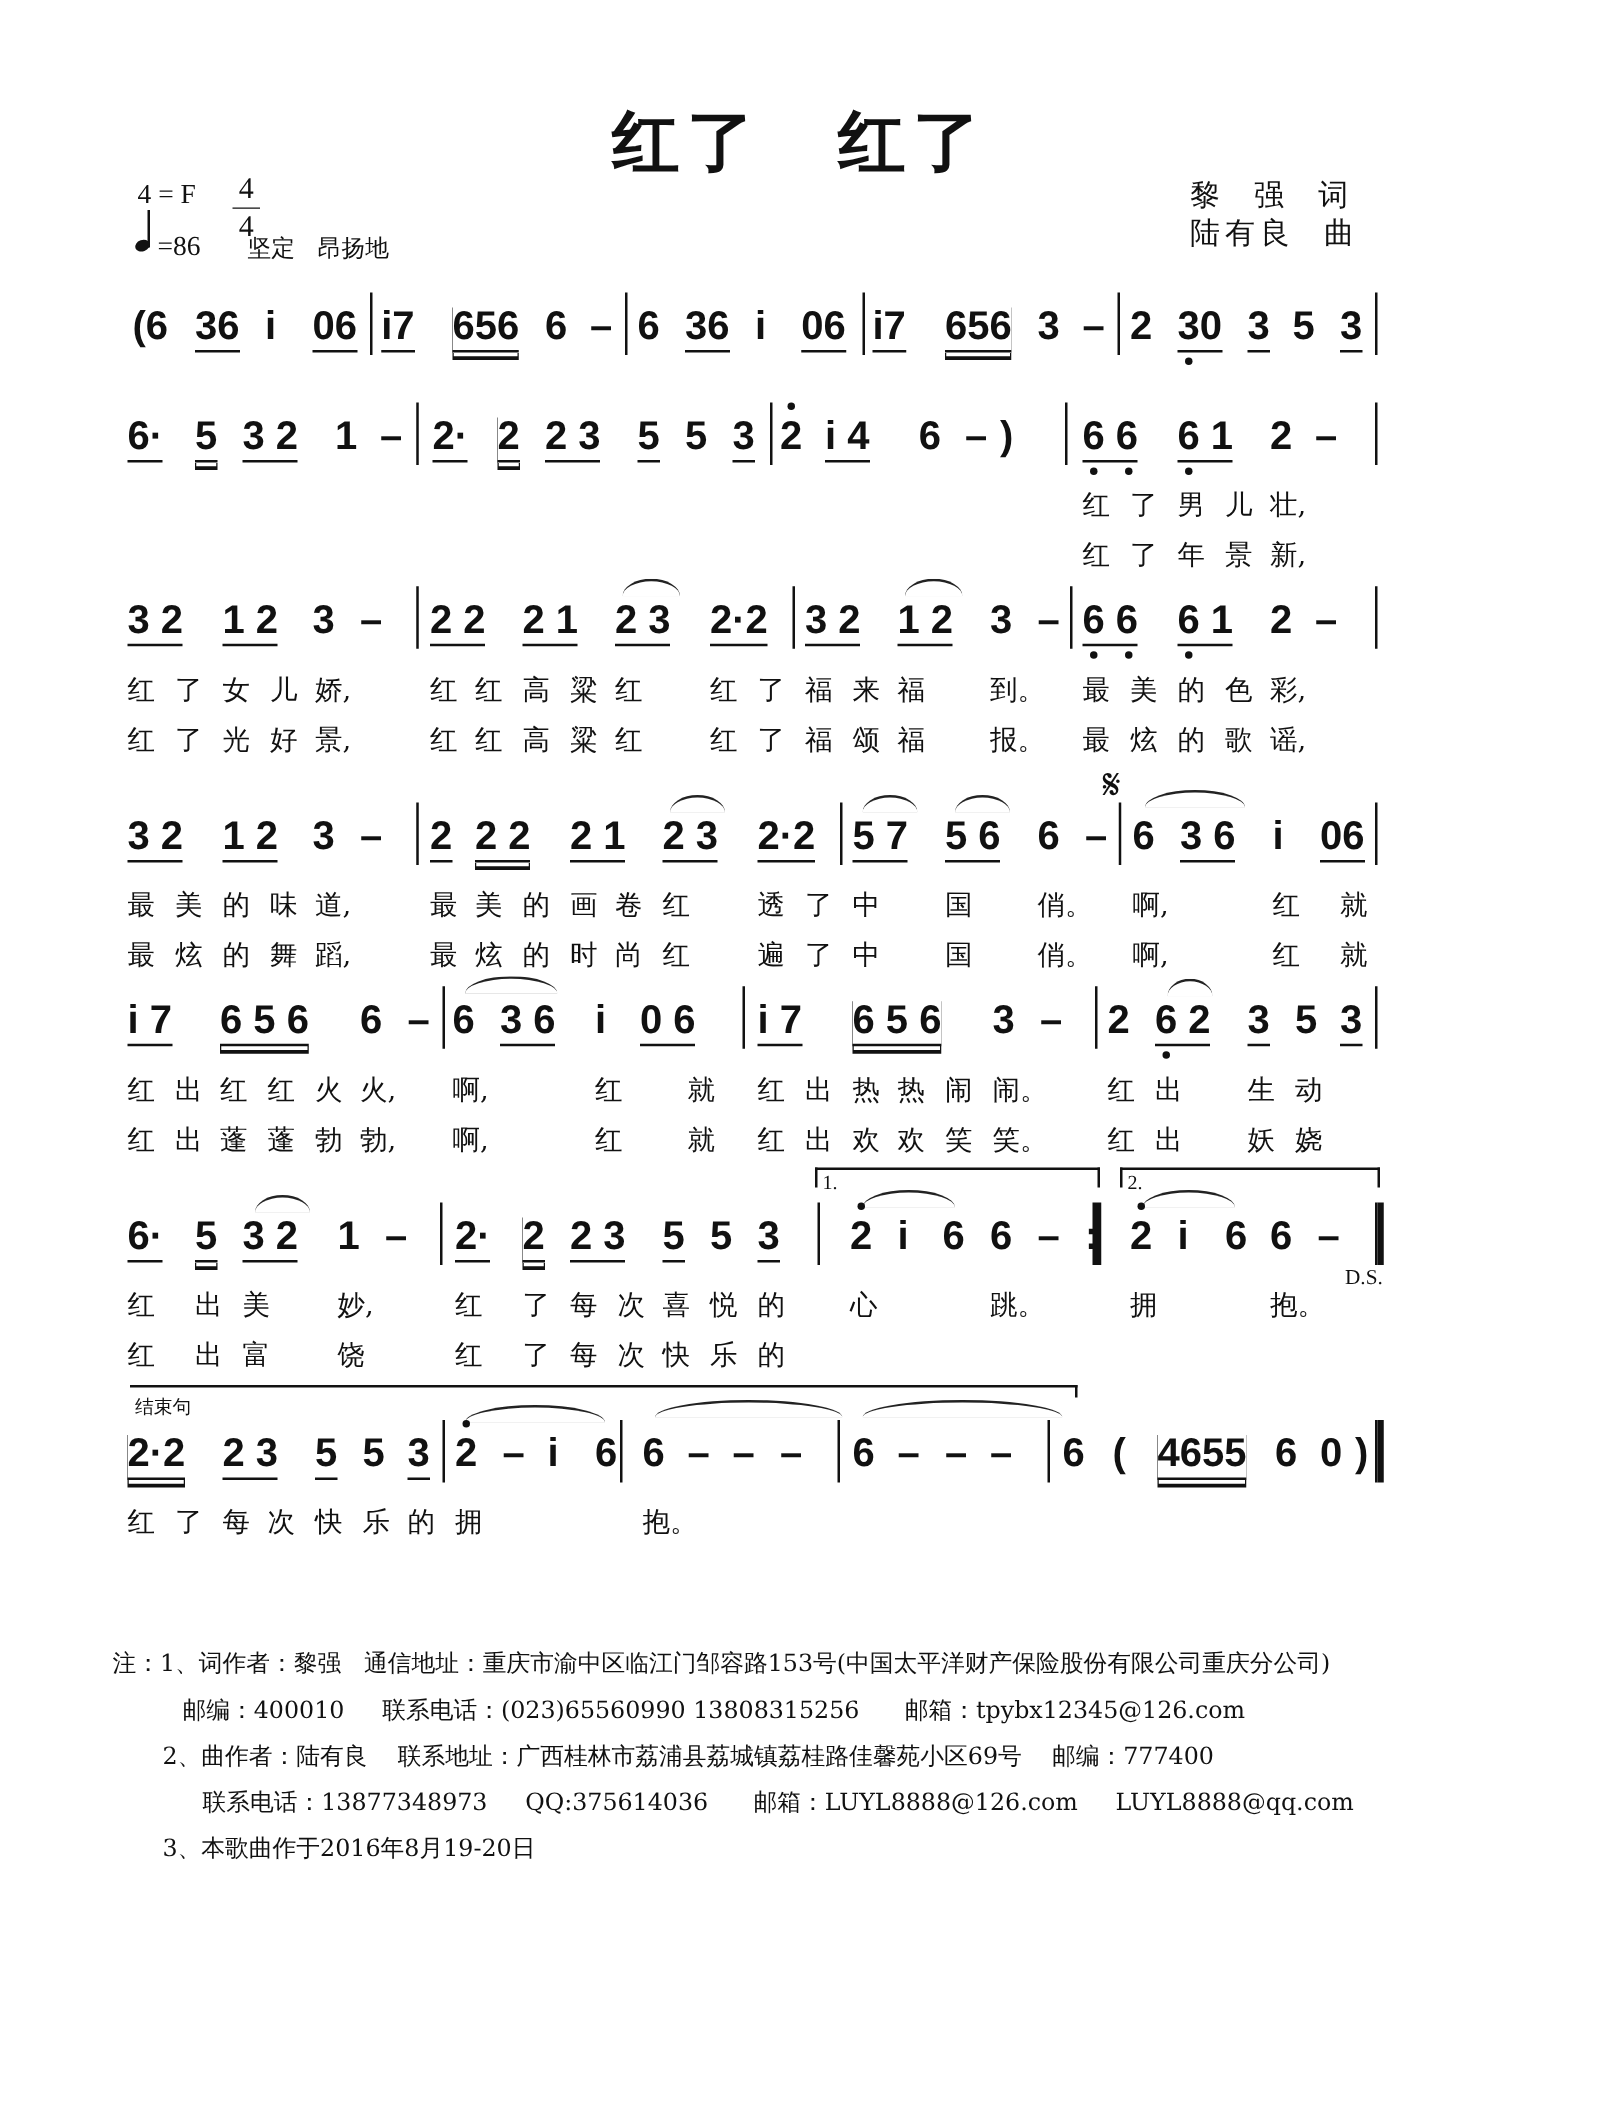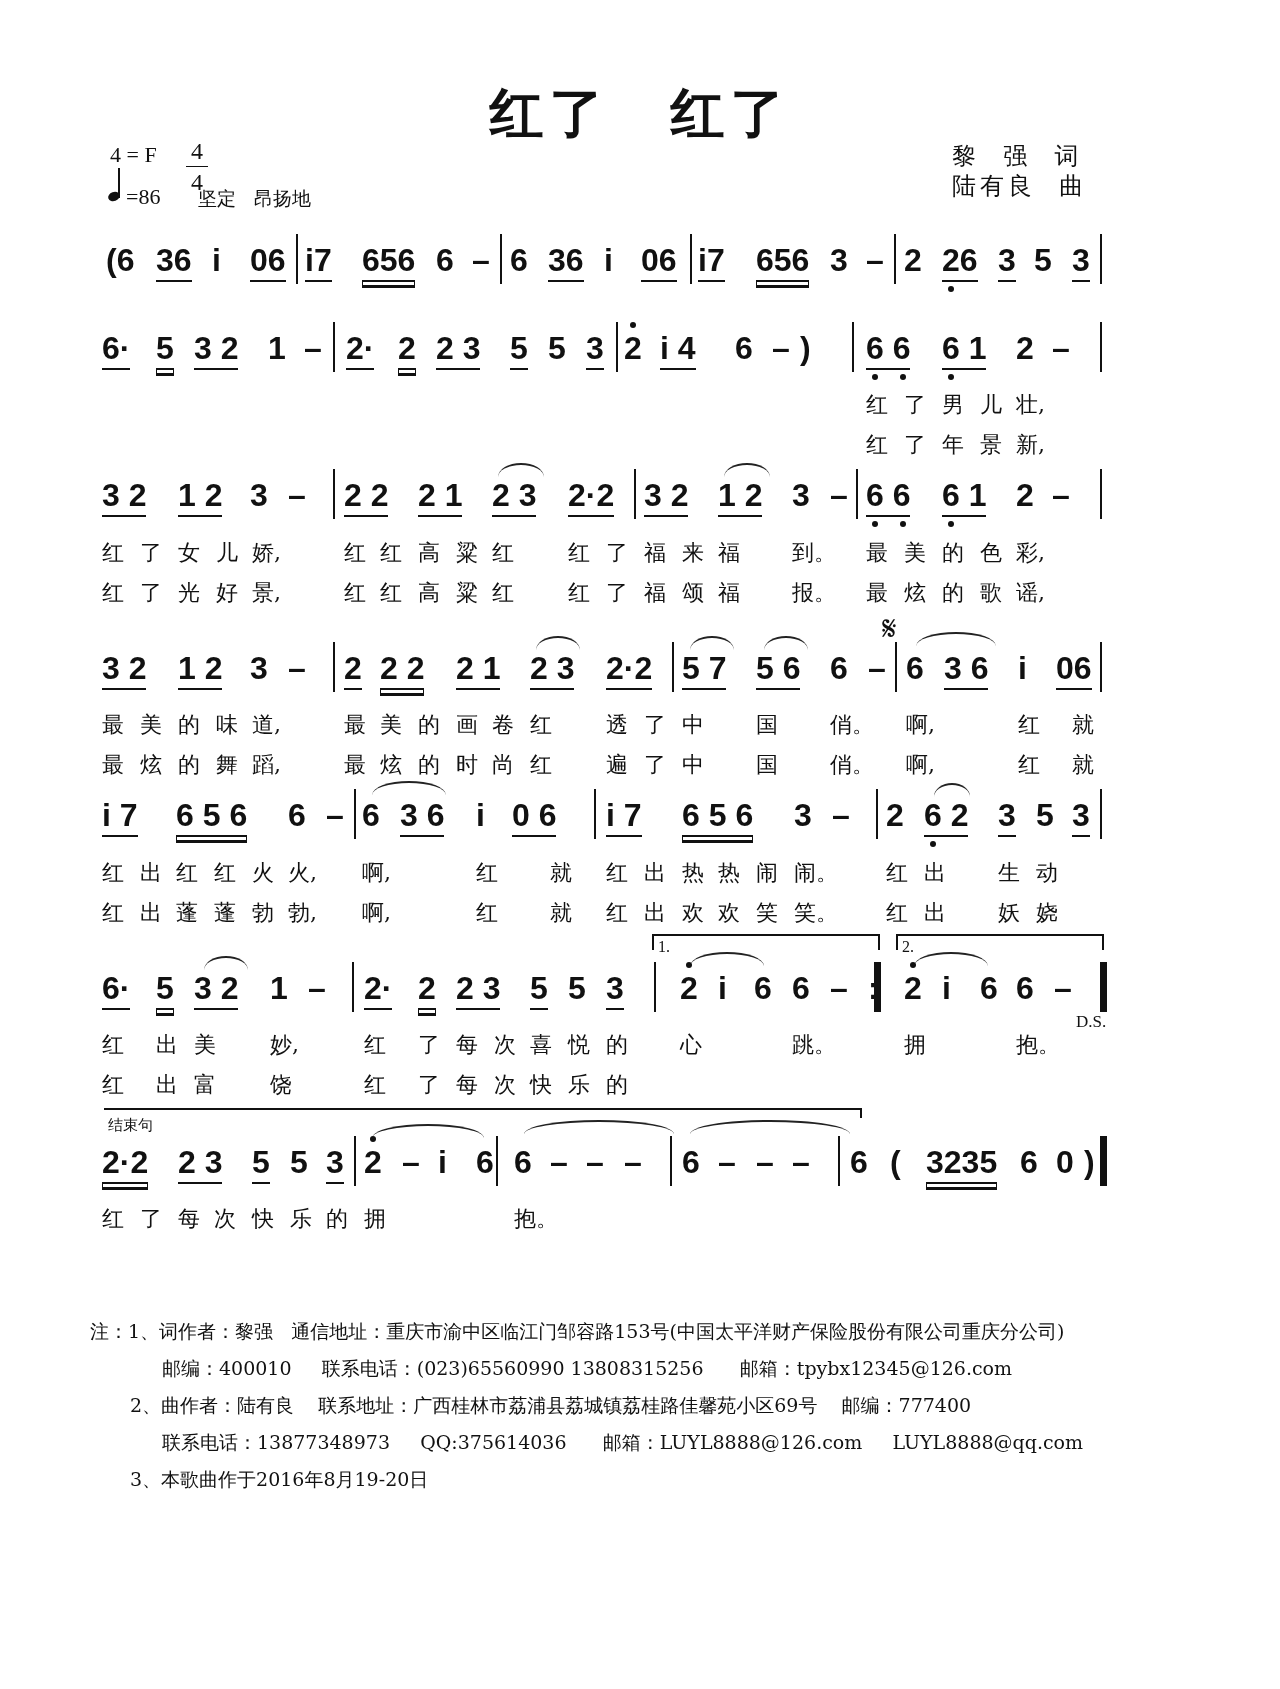--- a/index.html
+++ b/index.html
@@ -68,21 +68,21 @@
       <span class="tok" style="left: 472px;">–</span>
       <span class="tok" style="left: 510px;">6</span>
       <span class="tok u1" style="left: 548px;">36</span>
       <span class="tok" style="left: 604px;">i</span>
       <span class="tok u1" style="left: 641px;">06</span>
       <span class="tok u1" style="left: 698px;">i7</span>
       <span class="tok u2" style="left: 756px;">656</span>
       <span class="tok" style="left: 830px;">3</span>
       <span class="tok" style="left: 866px;">–</span>
       <span class="tok" style="left: 904px;">2</span>
-      <span class="tok u1" style="left: 942px;">26</span>
+      <span class="tok u1" style="left: 942px;">30</span>
       <span class="dot-lo" style="left: 948px; top: 46px;"></span>
       <span class="tok u1" style="left: 998px;">3</span>
       <span class="tok" style="left: 1034px;">5</span>
       <span class="tok u1" style="left: 1072px;">3</span>
       <div class="bar" style="left: 296px; top: -6px; height: 50px;"></div>
       <div class="bar" style="left: 500px; top: -6px; height: 50px;"></div>
       <div class="bar" style="left: 690px; top: -6px; height: 50px;"></div>
       <div class="bar" style="left: 894px; top: -6px; height: 50px;"></div>
       <div class="bar" style="left: 1100px; top: -6px; height: 50px;"></div>
     </div>
@@ -249,21 +249,21 @@
       <span class="tok" style="left: 514px;">6</span>
       <span class="tok" style="left: 550px;">–</span>
       <span class="tok" style="left: 586px;">–</span>
       <span class="tok" style="left: 624px;">–</span>
       <span class="tok" style="left: 682px;">6</span>
       <span class="tok" style="left: 718px;">–</span>
       <span class="tok" style="left: 756px;">–</span>
       <span class="tok" style="left: 792px;">–</span>
       <span class="tok" style="left: 850px;">6</span>
       <span class="tok" style="left: 890px;">(</span>
-      <span class="tok u2" style="left: 926px;">3235</span>
+      <span class="tok u2" style="left: 926px;">4655</span>
       <span class="tok" style="left: 1020px;">6</span>
       <span class="tok" style="left: 1056px;">0</span>
       <span class="tok" style="left: 1084px;">)</span>
       <div class="bar" style="left: 354px; top: -6px; height: 50px;"></div>
       <div class="bar" style="left: 496px; top: -6px; height: 50px;"></div>
       <div class="bar" style="left: 670px; top: -6px; height: 50px;"></div>
       <div class="bar" style="left: 838px; top: -6px; height: 50px;"></div>
       <div class="dbar" style="left: 1100px; top: -6px; height: 50px;"></div>
       <div class="slur" style="left: 372px; top: -18px; width: 112px;"></div>
       <div class="slur" style="left: 524px; top: -22px; width: 150px;"></div>
@@ -432,17 +432,17 @@
     <span class="lyr" style="left: 178px; top: 1206px;">每</span>
     <span class="lyr" style="left: 214px; top: 1206px;">次</span>
     <span class="lyr" style="left: 252px; top: 1206px;">快</span>
     <span class="lyr" style="left: 290px; top: 1206px;">乐</span>
     <span class="lyr" style="left: 326px; top: 1206px;">的</span>
     <span class="lyr" style="left: 364px; top: 1206px;">拥</span>
     <span class="lyr" style="left: 514px; top: 1206px;">抱。</span>
   </div>
 <div id="notes">
     <div class="note-line" style="top: 1320px; left: 90px;">注：1、词作者：黎强   通信地址：重庆市渝中区临江门邹容路153号(中国太平洋财产保险股份有限公司重庆分公司)</div>
-    <div class="note-line" style="top: 1357px; left: 162px;">邮编：400010     联系电话：(023)65560990 13808315256      邮箱：tpybx12345@126.com</div>
+    <div class="note-line" style="top: 1357px; left: 146px;">邮编：400010     联系电话：(023)65560990 13808315256      邮箱：tpybx12345@126.com</div>
     <div class="note-line" style="top: 1394px; left: 130px;">2、曲作者：陆有良    联系地址：广西桂林市荔浦县荔城镇荔桂路佳馨苑小区69号    邮编：777400</div>
     <div class="note-line" style="top: 1431px; left: 162px;">联系电话：13877348973     QQ:375614036      邮箱：LUYL8888@126.com     LUYL8888@qq.com</div>
     <div class="note-line" style="top: 1468px; left: 130px;">3、本歌曲作于2016年8月19-20日</div>
   </div>
 
 </body></html>

